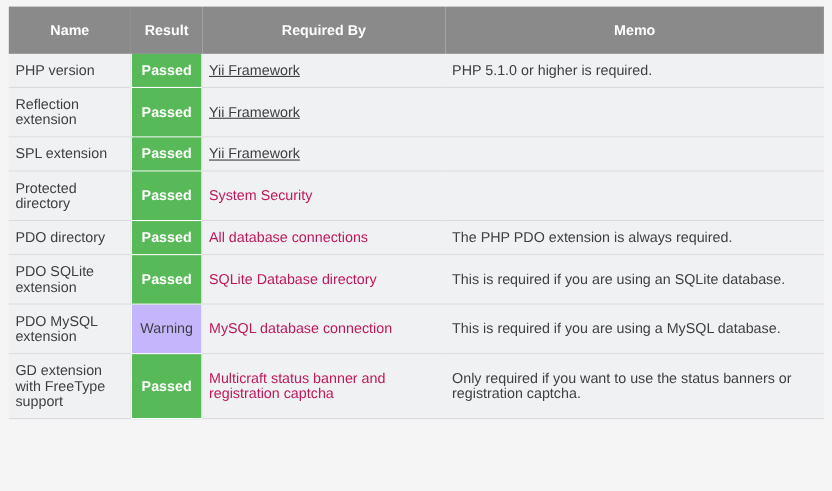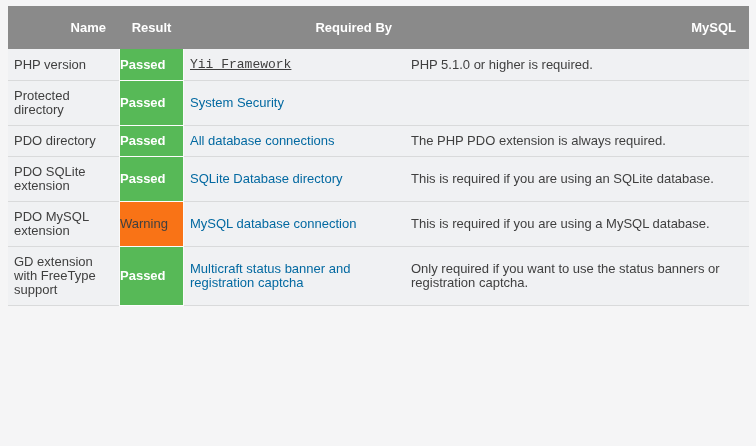--- a/index.html
+++ b/index.html
@@ -26,95 +26,114 @@
   }
   col.c-name   { width: 111px; }
   col.c-result { width: 65px; }
   col.c-reqby  { width: 221px; }
   col.c-memo   { width: 344px; }
 
   thead th {
     background: #8a8a8a;
     color: #ffffff;
     font-weight: bold;
-    text-align: right;
-    padding: 5px 13px;
+    text-align: center;
+    padding: 5px 0;
     height: 15px;
   }
   thead th.h-result { text-align: center; padding: 14px 2px; }
 
   tbody td {
     background: #f0f1f3;
     border-bottom: 1px solid #d9dadb;
     padding: 8px 6px;
     vertical-align: middle;
     word-wrap: break-word;
   }
   tbody td.result {
     padding: 8px 0;
-    text-align: left;
+    text-align: center;
     border-left: 1px solid #fafafa;
     border-right: 1px solid #fafafa;
     border-bottom: 1px solid #fdfdfd;
   }
   tbody td.result.passed {
     background: #57b957;
     color: #ffffff;
     font-weight: bold;
   }
   tbody td.result.warning {
-    background: #f97316;
+    background: #c4b5fd;
     color: #404040;
     font-weight: normal;
   }
   td.reqby a {
     color: #3f3f3f;
     text-decoration: underline;
     cursor: pointer;
-    font-family: Liberation Mono, monospace;
   }
   td.reqby span.plain {
-    color: #0369a1;
+    color: #be185d;
     text-decoration: none;
   }
 </style>
 </head>
 <body>
 
 <div class="page">
   <table class="req-table">
     <colgroup>
       <col class="c-name">
         <col class="c-result">
         <col class="c-reqby">
         <col class="c-memo">
     </colgroup>
     <thead>
       <tr>
         <th class="h-name">Name</th>
         <th class="h-result">Result</th>
         <th class="h-reqby">Required By</th>
-        <th class="h-memo">MySQL</th>
+        <th class="h-memo">Memo</th>
       </tr>
     </thead>
     <tbody id="req-body">
   <tr>
     <td class="name">PHP version</td>
     <td class="result passed">
       <span>Passed</span>
     </td>
     <td class="reqby">
       <a>Yii Framework</a>
     </td>
     <td class="memo">PHP 5.1.0 or higher is required.</td>
   </tr>
 
 
+  <tr>
+    <td class="name">Reflection extension</td>
+    <td class="result passed">
+      <span>Passed</span>
+    </td>
+    <td class="reqby">
+      <a>Yii Framework</a>
+    </td>
+    <td class="memo"></td>
+  </tr>
 
 
+  <tr>
+    <td class="name">SPL extension</td>
+    <td class="result passed">
+      <span>Passed</span>
+    </td>
+    <td class="reqby">
+      <a>Yii Framework</a>
+    </td>
+    <td class="memo"></td>
+  </tr>
 
   <tr>
     <td class="name">Protected directory</td>
     <td class="result passed">
       <span>Passed</span>
     </td>
     <td class="reqby">
       <span class="plain">System Security</span>
     </td>
     <td class="memo"></td>

